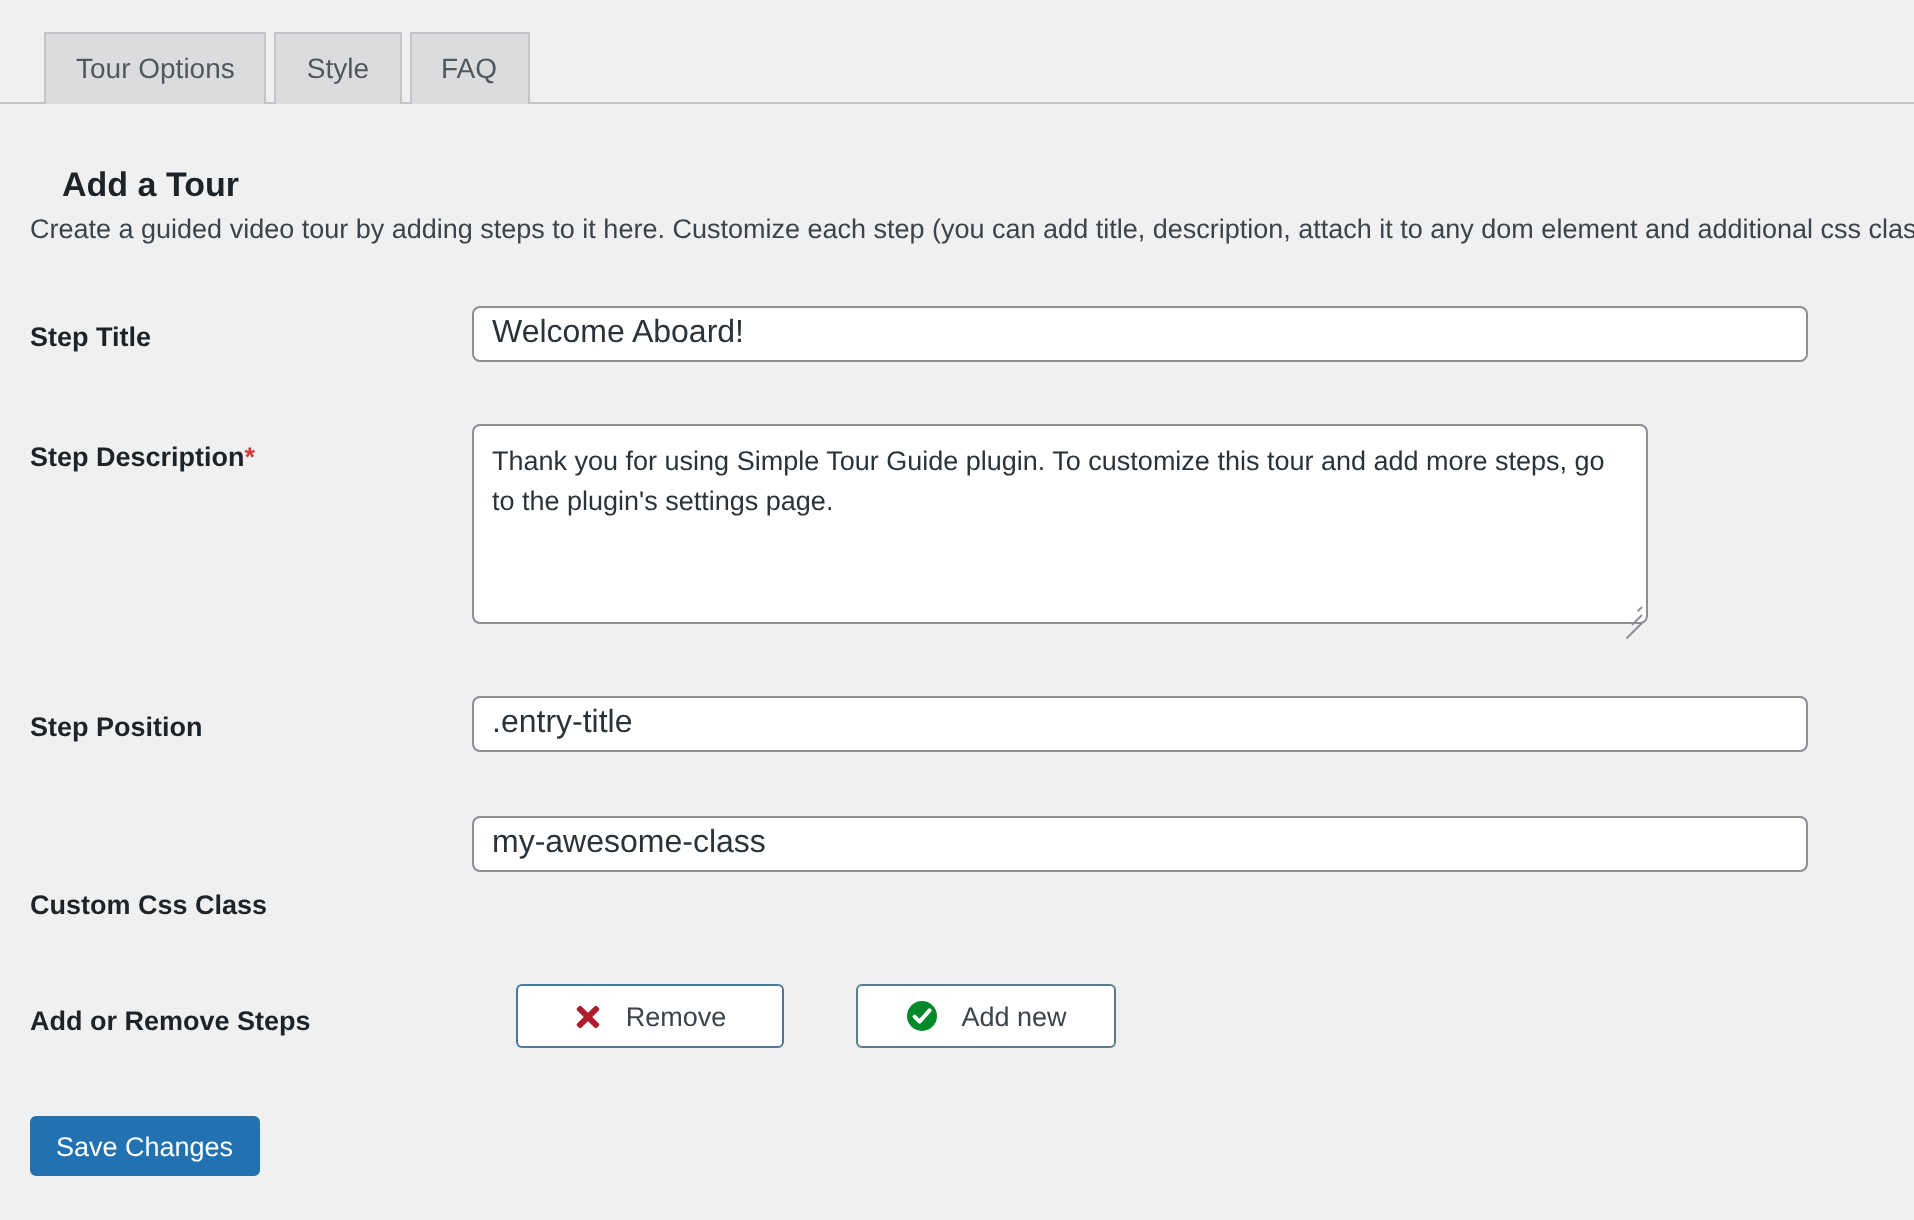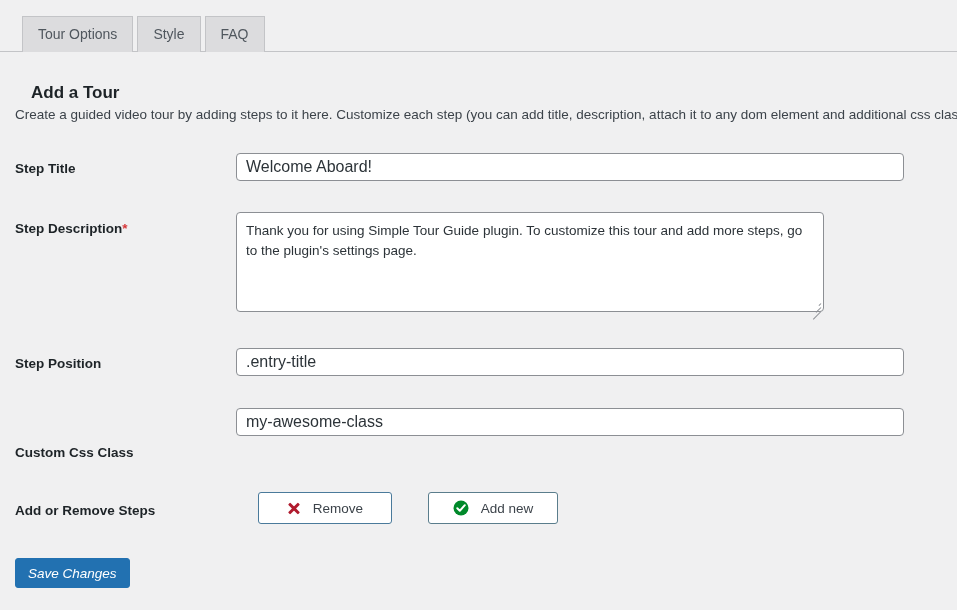--- a/index.html
+++ b/index.html
@@ -278,15 +278,15 @@
       <span class="icon-check">
         <svg width="16" height="16" viewBox="0 0 16 16" xmlns="http://www.w3.org/2000/svg">
           <circle cx="8" cy="8" r="7.5" fill="#00892a"></circle>
           <path d="M4.3 8.3 L6.8 10.8 L11.8 5.2" fill="none" stroke="#ffffff" stroke-width="2" stroke-linecap="round" stroke-linejoin="round"></path>
         </svg>
       </span>
       <span class="label">Add new</span>
     </button>
   </div>
 
-  <button class="btn-primary" style="top:418px;font-style:italic;">Save Changes</button>
+  <button class="btn-primary" style="top:418px;">Save Changes</button>
 
 </div>
 
 </body></html>

